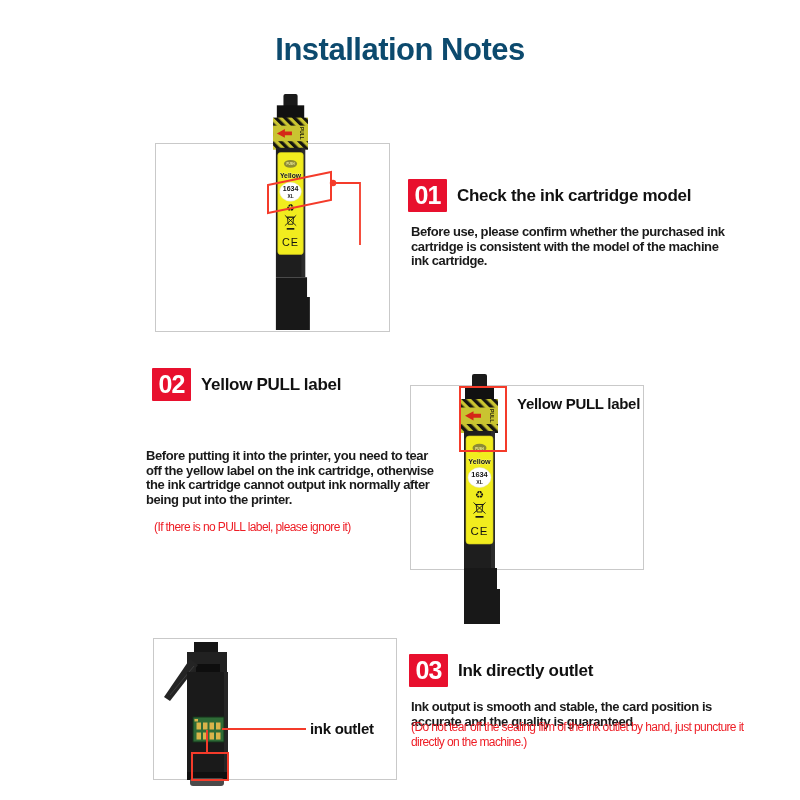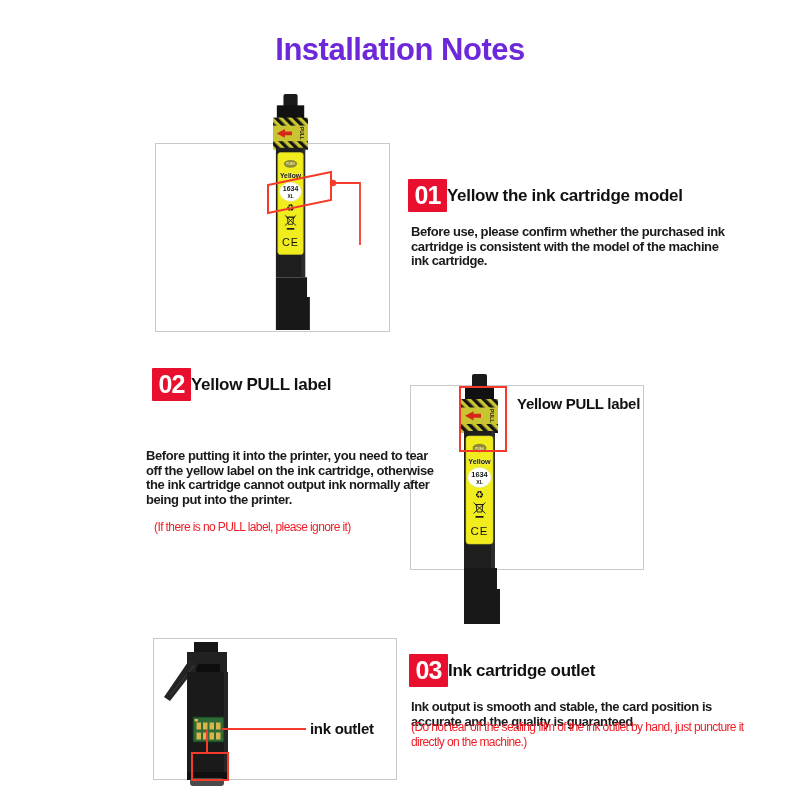--- a/index.html
+++ b/index.html
@@ -1,30 +1,30 @@
 <!DOCTYPE html>
 <html><head>
 <meta charset="utf-8">
 <style>
   html,body{margin:0;padding:0;background:#ffffff;}
   #stage{position:relative;width:800px;height:800px;background:#ffffff;overflow:hidden;
          font-family:"Liberation Sans", sans-serif;color:#1a1a1a;}
   .abs{position:absolute;}
   
   #page-title{left:0;right:0;top:32px;text-align:center;font-size:31px;font-weight:700;
-              letter-spacing:-0.5px;color:#6d28d9;}
+              letter-spacing:-0.5px;color:#0c4a6e;}
   
   .figbox{border:1px solid #c9c9c9;background:#ffffff;z-index:1;}
   #figbox-1{left:155px;top:143px;width:233px;height:187px;}
   #figbox-2{left:410px;top:385px;width:232px;height:183px;}
   #figbox-3{left:153px;top:638px;width:242px;height:140px;}
   svg.cart{position:absolute;z-index:2;}
   .overlay{position:absolute;z-index:3;}
   
-  .sec-header{display:flex;align-items:center;z-index:4;}
+  .sec-header{display:flex;align-items:center;gap:10px;z-index:4;}
   .badge{width:39px;height:33px;background:#e8102e;color:#ffffff;font-size:25px;font-weight:800;
          display:flex;align-items:center;justify-content:center;letter-spacing:-1px;
          border-radius:1px;flex:0 0 auto;}
   .sec-heading{font-size:17px;font-weight:700;letter-spacing:-0.3px;color:#111;white-space:nowrap;}
   
   .body-text{font-size:13px;font-weight:700;letter-spacing:-0.4px;line-height:14.5px;color:#1a1a1a;z-index:4;}
   .note-text{font-size:12px;font-weight:400;letter-spacing:-0.6px;line-height:14.5px;color:#ee1d25;z-index:4;}
   #sec1-header{left:408px;top:179px;}
   #sec1-body{left:411px;top:225px;width:320px;}
   #sec2-header{left:152px;top:368px;justify-content:center;}
@@ -96,21 +96,21 @@
   </svg>
 
   <svg class="overlay" style="left:263px;top:166px;width:102px;height:84px" viewBox="0 0 102 84">
     <polygon points="5,19 68,6 68,34 5,47" fill="none" stroke="#f43b2a" stroke-width="2"></polygon>
     <circle cx="70" cy="17" r="3.2" fill="#f43b2a"></circle>
     <polyline points="70,17 97,17 97,79" fill="none" stroke="#f43b2a" stroke-width="1.8"></polyline>
   </svg>
 
   <div class="abs sec-header" id="sec1-header">
     <div class="badge">01</div>
-    <div class="sec-heading">Yellow the ink cartridge model</div>
+    <div class="sec-heading">Check the ink cartridge model</div>
   </div>
   <div class="abs body-text" id="sec1-body">Before use, please confirm whether the purchased ink cartridge is consistent with the model of the machine ink cartridge.</div>
 
   <div class="abs sec-header" id="sec2-header">
     <div class="badge">02</div>
     <div class="sec-heading">Yellow PULL label</div>
   </div>
   <div class="abs body-text" id="sec2-body">Before putting it into the printer, you need to tear off the yellow label on the ink cartridge, otherwise the ink cartridge cannot output ink normally after being put into the printer.</div>
   <div class="abs note-text" id="sec2-note">(If there is no PULL label, please ignore it)</div>
 
@@ -173,18 +173,18 @@
     <rect x="30" y="138" width="34" height="8" rx="3" fill="#4a4a4a"></rect>
   </svg>
 
   <div class="abs" id="outlet-callout-hline"></div>
   <div class="abs" id="outlet-callout-vline"></div>
   <div class="abs" id="outlet-highlight-rect"></div>
   <div class="abs callout-label" id="ink-outlet-label">ink outlet</div>
 
   <div class="abs sec-header" id="sec3-header">
     <div class="badge">03</div>
-    <div class="sec-heading">Ink cartridge outlet</div>
+    <div class="sec-heading">Ink directly outlet</div>
   </div>
   <div class="abs body-text" id="sec3-body">Ink output is smooth and stable, the card position is accurate and the quality is guaranteed</div>
   <div class="abs note-text" id="sec3-note">(Do not tear off the sealing film of the ink outlet by hand, just puncture it directly on the machine.)</div>
 
 </div>
 
 </body></html>

